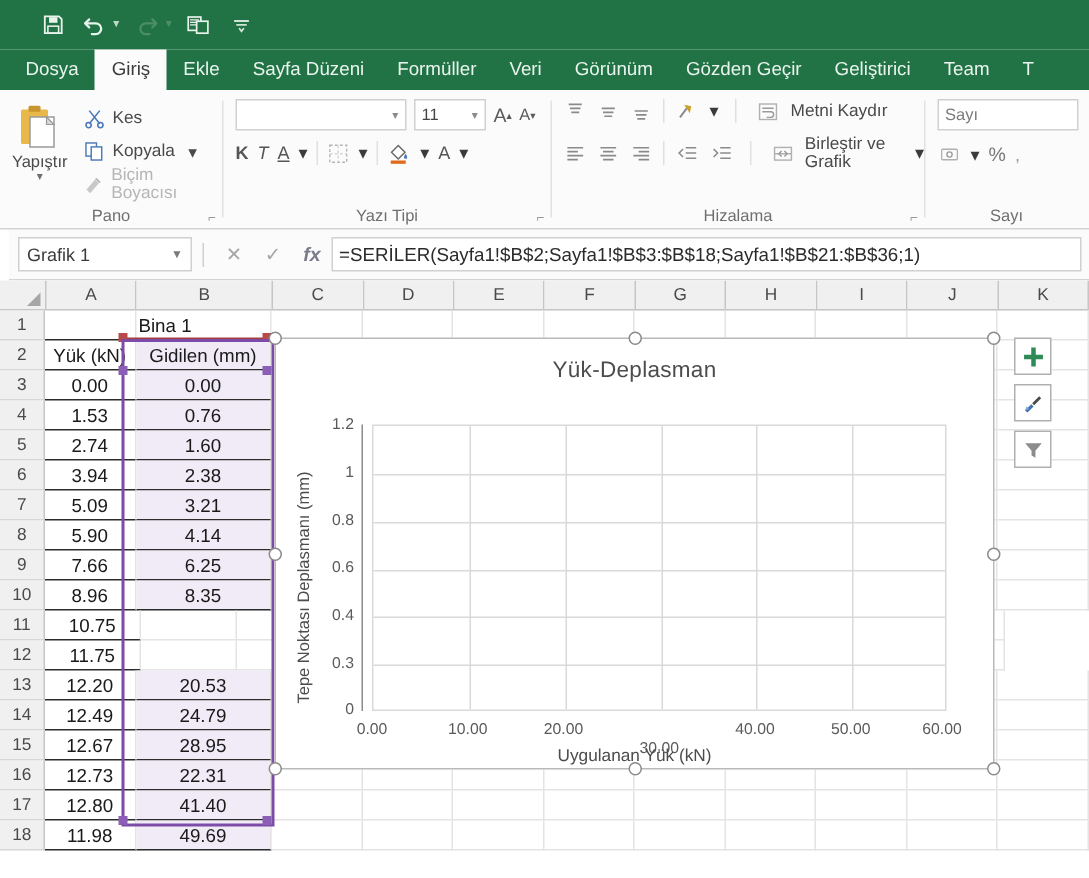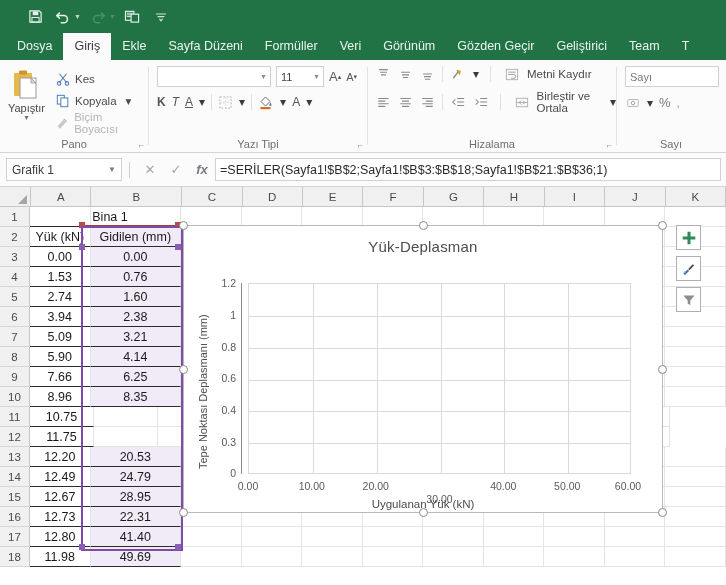--- a/index.html
+++ b/index.html
@@ -40,21 +40,21 @@
   .mini-row.dim{color:#b6b6b6;}
 
   .fontbox{border:1px solid #d0d0d0;background:#fff;height:19px;display:flex;align-items:center;}
   .fontbox .cv{font-size:11px;color:#444;padding:0 4px;}
   .fontbox .cdd{width:13px;text-align:center;font-size:8px;color:#8a8a8a;border-left:0px;}
 
   .btn{display:inline-flex;align-items:center;justify-content:center;color:#5a5a5a;}
   .txtbtn{font-size:11.5px;color:#4a4a4a;}
 
   
-  .fbar{height:33px;background:#fbfbfb;display:flex;align-items:center;border-bottom:1px solid #d4d4d4;}
+  .fbar{height:33px;background:#fbfbfb;display:flex;align-items:center;border-bottom:1px solid #d4d4d4;margin-left:6px;}
   .namebox{width:104px;height:21px;margin-left:6px;border:1px solid #d0d0d0;background:#fff;display:flex;align-items:center;justify-content:space-between;padding:0 5px;font-size:12px;color:#3b3b3b;}
   .namebox .nb-car{font-size:8px;color:#7a7a7a;}
   .fsep{width:1px;height:16px;background:#cfcfcf;margin:0 7px;}
   .fbtns{display:flex;align-items:center;gap:0px;}
   .fbtn{width:26px;height:21px;display:flex;align-items:center;justify-content:center;color:#a6a6a6;font-size:13px;}
   .finput{flex:1;height:21px;margin-right:5px;border:1px solid #d0d0d0;background:#fff;display:flex;align-items:center;padding:0 4px;font-size:12.5px;color:#2b2b2b;overflow:hidden;white-space:nowrap;}
 
   
   .gridwrap{position:relative;width:726px;height:next;flex:1;overflow:hidden;background:#fff;}
   .colhead{height:19px;display:flex;background:#f0f0f0;border-bottom:1px solid #c6c6c6;}
@@ -313,21 +313,21 @@
               </svg>
             </span>
           <span style="width:1px;height:16px;background:#e0e0e0;margin-left:4px;"></span>
           <span class="btn" style="margin-left:6px;">
               <svg width="16" height="15" viewBox="0 0 16 16">
                 <rect x="2" y="3.5" width="12" height="9" fill="none" stroke="#b0b0b0" stroke-width="1"></rect>
                 <path d="M2 8h12" stroke="#b0b0b0" stroke-width="1"></path>
                 <path d="M5 8 L7 6 M5 8 L7 10 M11 8 L9 6 M11 8 L9 10" stroke="#9a9a9a" stroke-width="1"></path>
               </svg>
             </span>
-          <span class="txtbtn">Birleştir ve Ortala</span>
+          <span class="txtbtn">Birleştir ve Grafik</span>
           <span class="car">▾</span>
         </div>
       </div>
       <div class="grp-title">
         <span>Hizalama</span>
         <span class="dlg">⌐</span>
       </div>
     </div>
     <div class="sep"></div>
 

